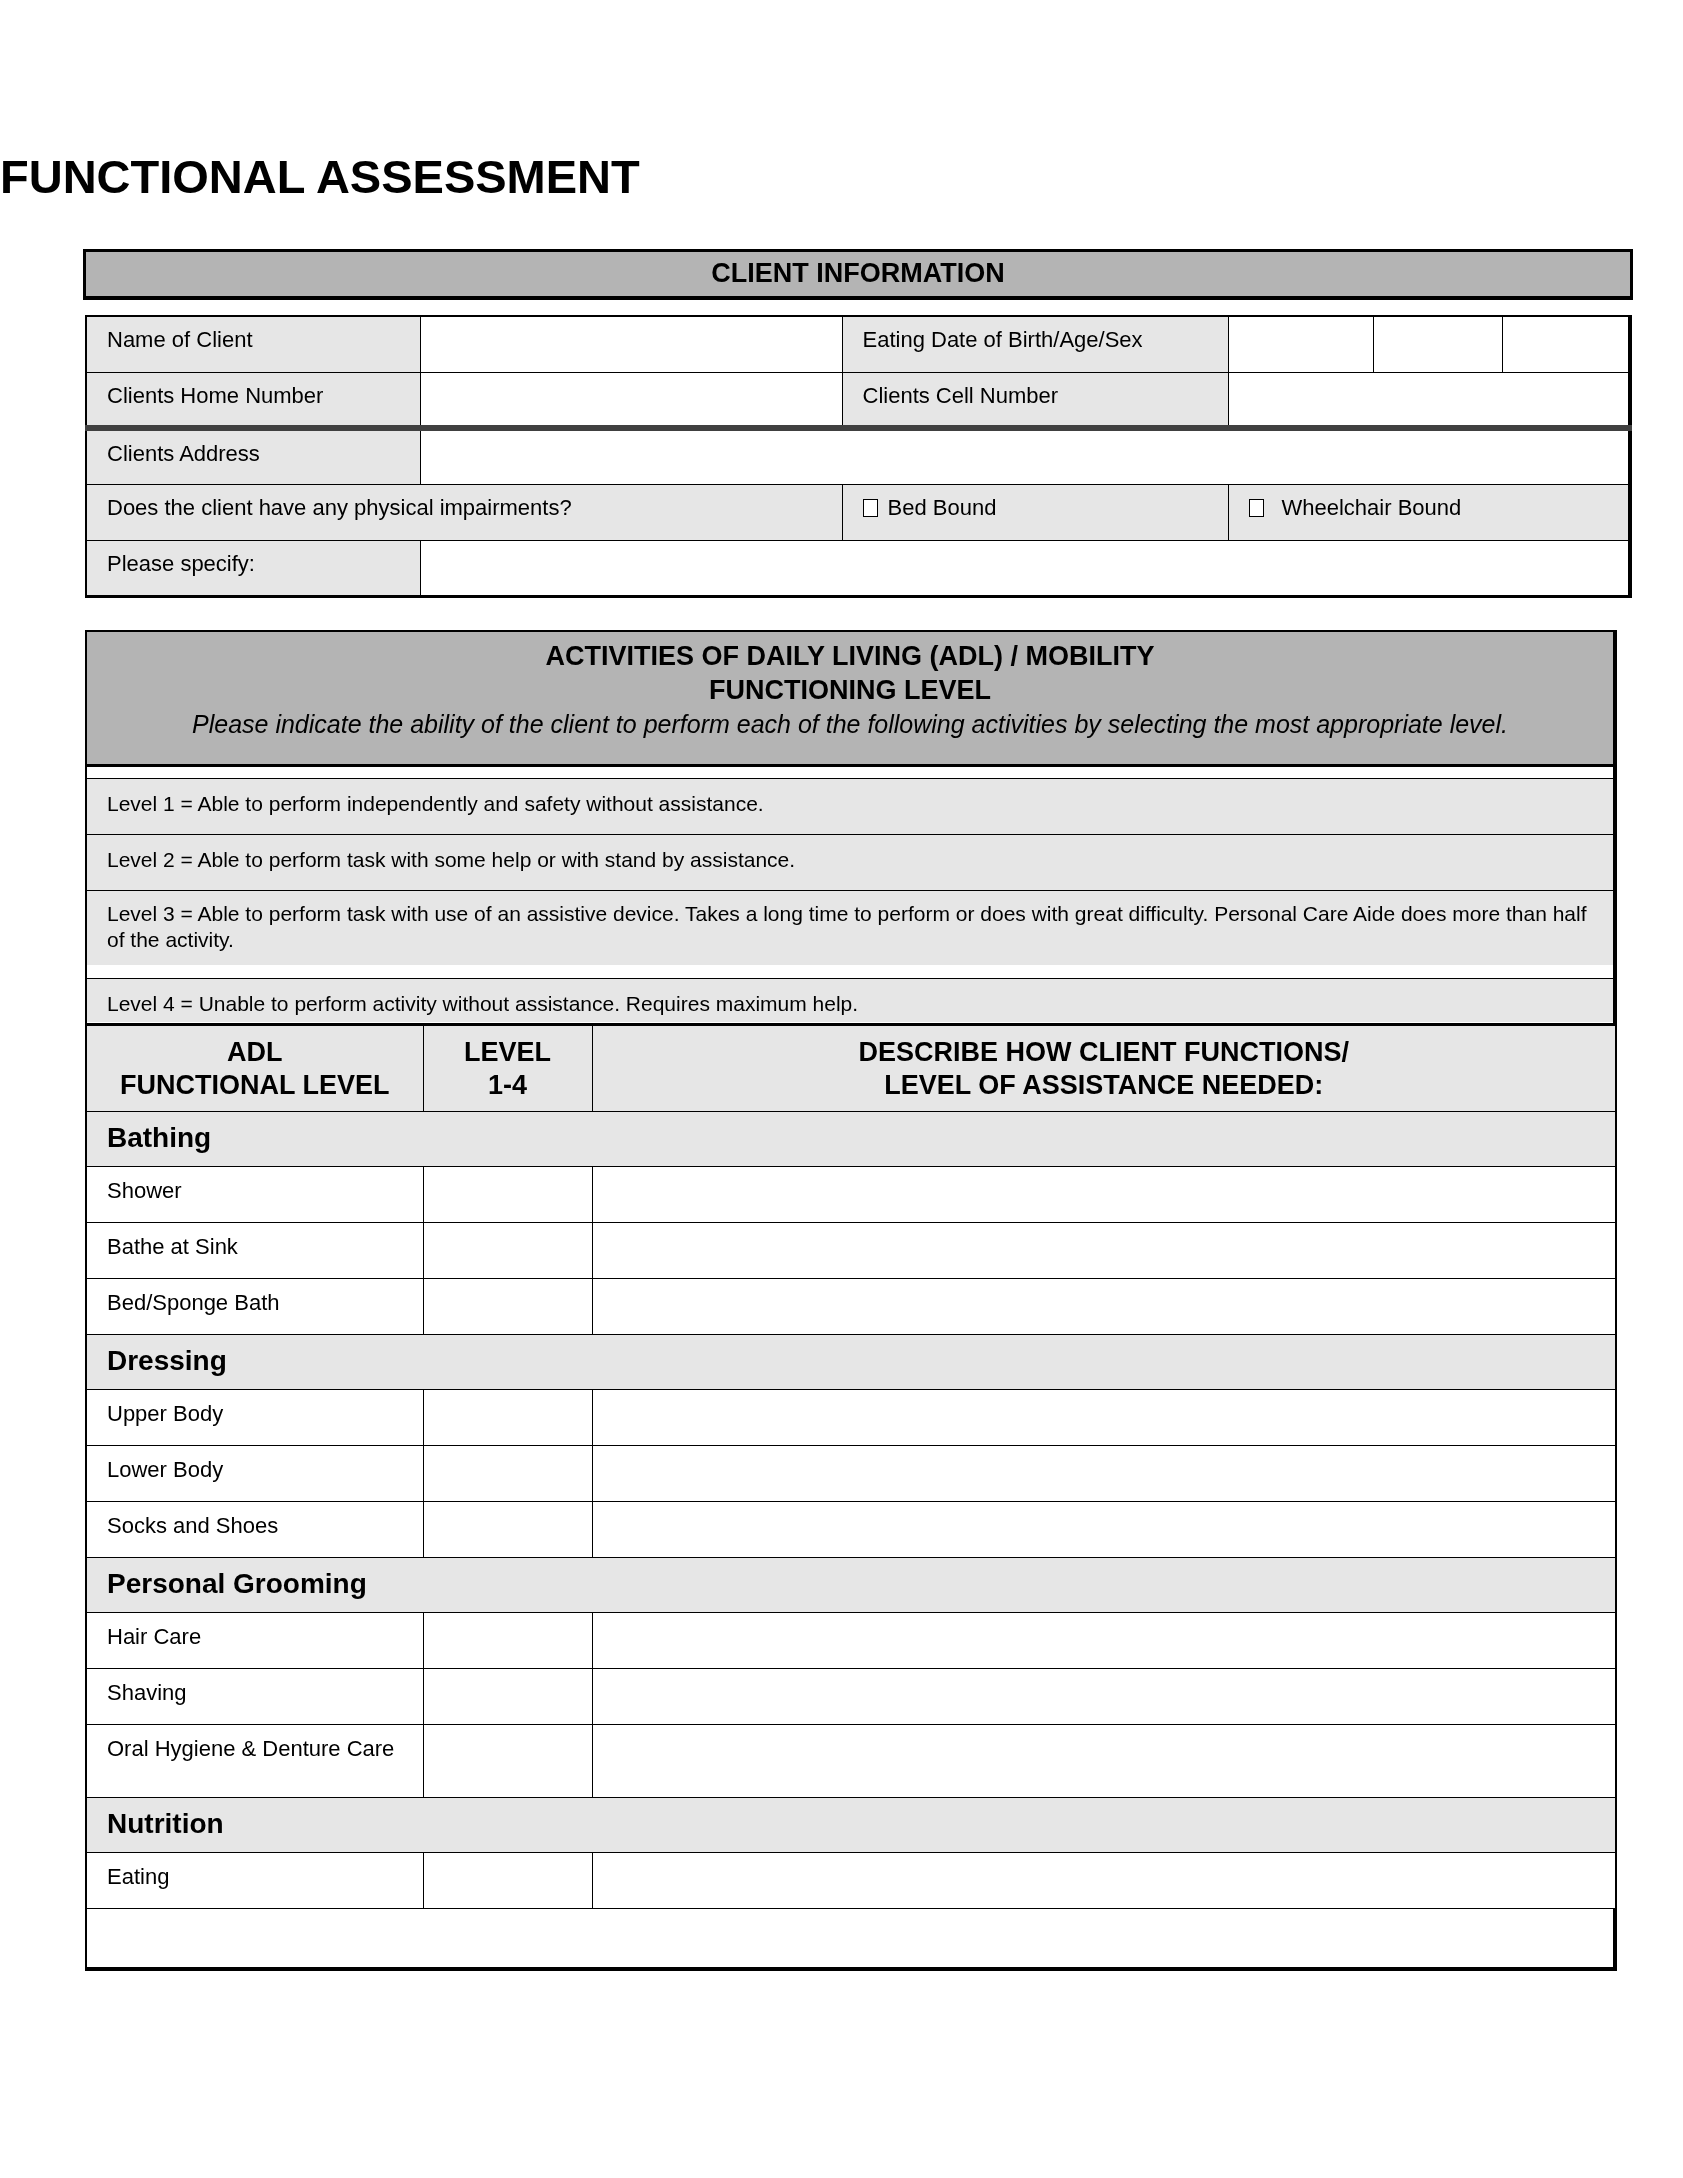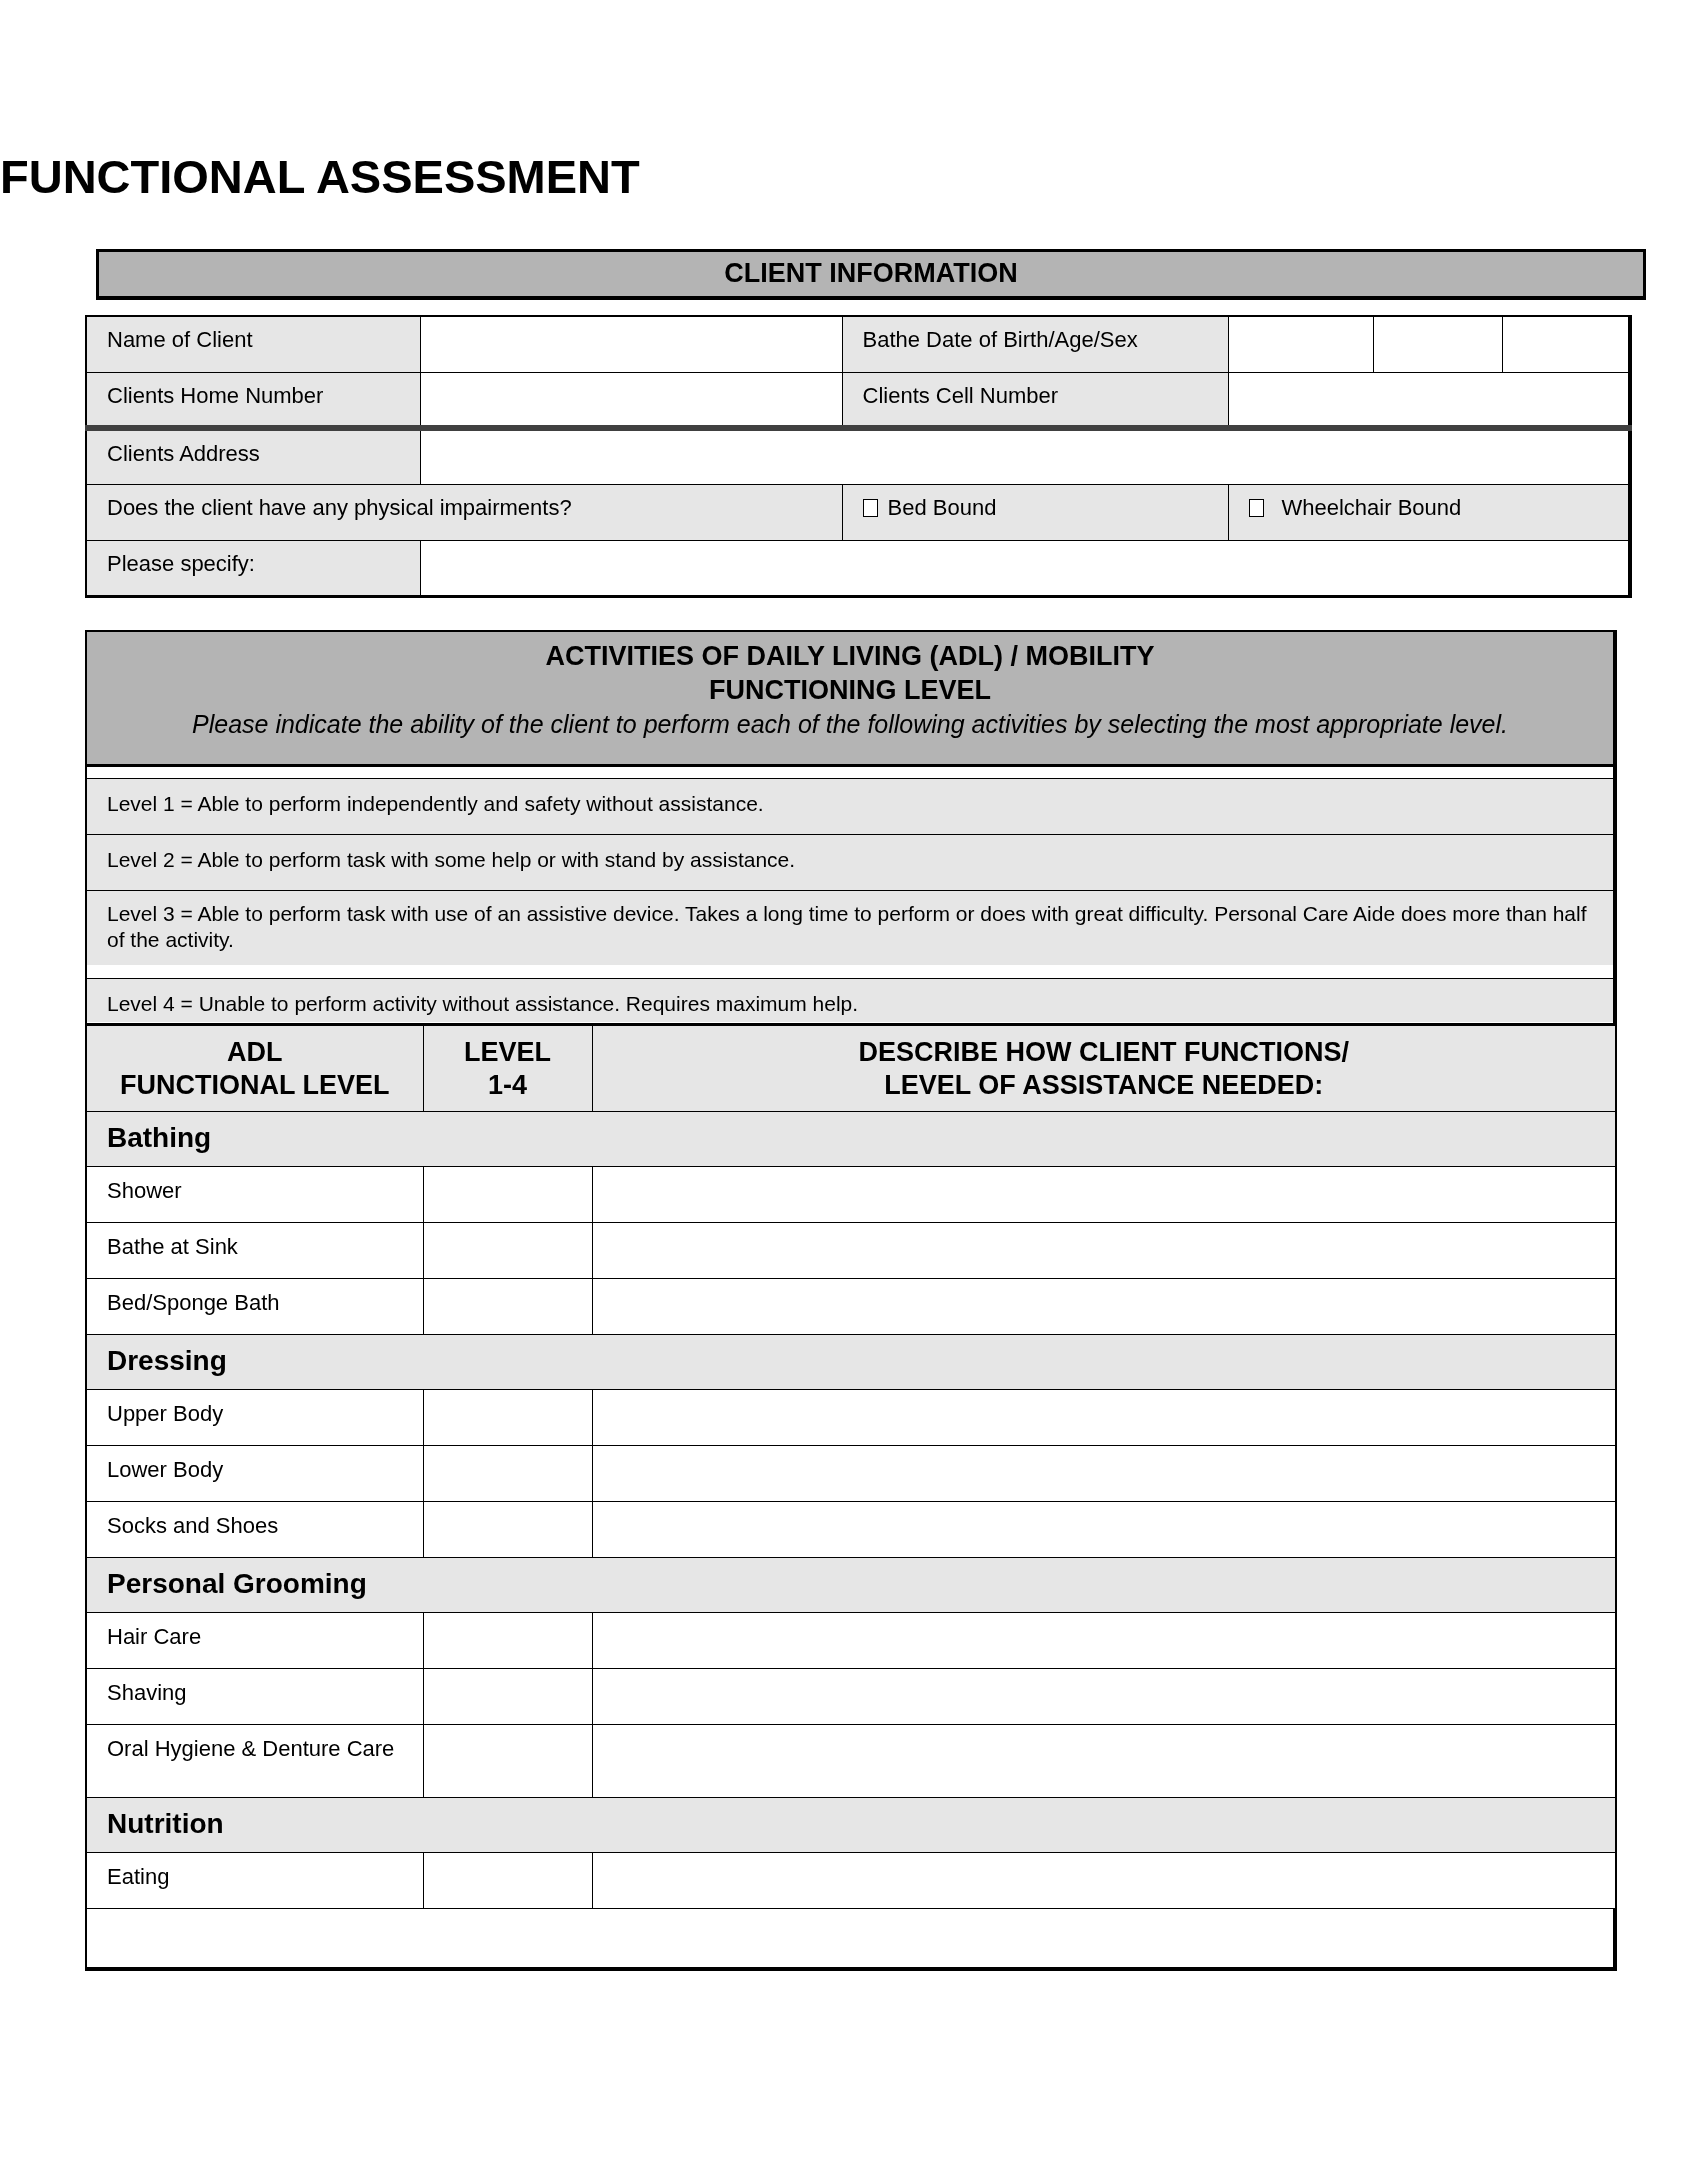--- a/index.html
+++ b/index.html
@@ -1,19 +1,19 @@
 <!DOCTYPE html>
 <html><head>
 <meta charset="utf-8">
 <style>
   html, body { margin:0; padding:0; background:#ffffff; }
   body { width:1683px; height:2178px; position:relative; font-family:"Liberation Sans", sans-serif; color:#000; overflow:hidden; }
   .title { position:absolute; left:0; width:1683px; top:149px; font-weight:bold; font-size:47px; letter-spacing:0px; }
 
-  .ci-header { position:absolute; left:83px; top:249px; width:1550px; height:51px; box-sizing:border-box; background:#b4b4b4; border:3px solid #000; border-bottom-width:4px; text-align:center; font-weight:bold; font-size:27px; line-height:42px;margin-left:13px; }
+  .ci-header { position:absolute; left:83px; top:249px; width:1550px; height:51px; box-sizing:border-box; background:#b4b4b4; border:3px solid #000; border-bottom-width:4px; text-align:center; font-weight:bold; font-size:27px; line-height:42px; }
 
   table { border-collapse:collapse; table-layout:fixed; position:absolute; }
   td { padding:0; box-sizing:border-box; vertical-align:top; }
   .lbl { background:#e6e6e6; font-size:22px; padding:10px 0 0 20px; }
   .val { background:#fff; }
 
   #client-table { left:85px; top:315px; width:1542px; border:2px solid #000; border-right-width:4px; border-bottom-width:3px; }
   #client-table td { border:1.5px solid #000; height:56px; }
   #client-table tr.thick-bottom td { border-bottom:6px solid #404040; }
   #client-table .cb { display:inline-block; width:15px; height:18px; border:1px solid #000; margin-right:10px; vertical-align:-2px; box-sizing:border-box; background:#fff; }
@@ -50,21 +50,21 @@
       <col style="width:422px">
       <col style="width:386px">
       <col style="width:145px">
       <col style="width:129px">
       <col style="width:128px">
   </colgroup>
   <tbody>
       <tr>
     <td class="lbl">Name of Client</td>
     <td class="val"></td>
-    <td class="lbl">Bathe Date of Birth/Age/Sex</td>
+    <td class="lbl">Eating Date of Birth/Age/Sex</td>
     <td class="val"></td>
     <td class="val"></td>
     <td class="val"></td>
   </tr>
   <tr class="thick-bottom">
     <td class="lbl">Clients Home Number</td>
     <td class="val"></td>
     <td class="lbl">Clients Cell Number</td>
     <td class="val" colspan="3"></td>
   </tr>

